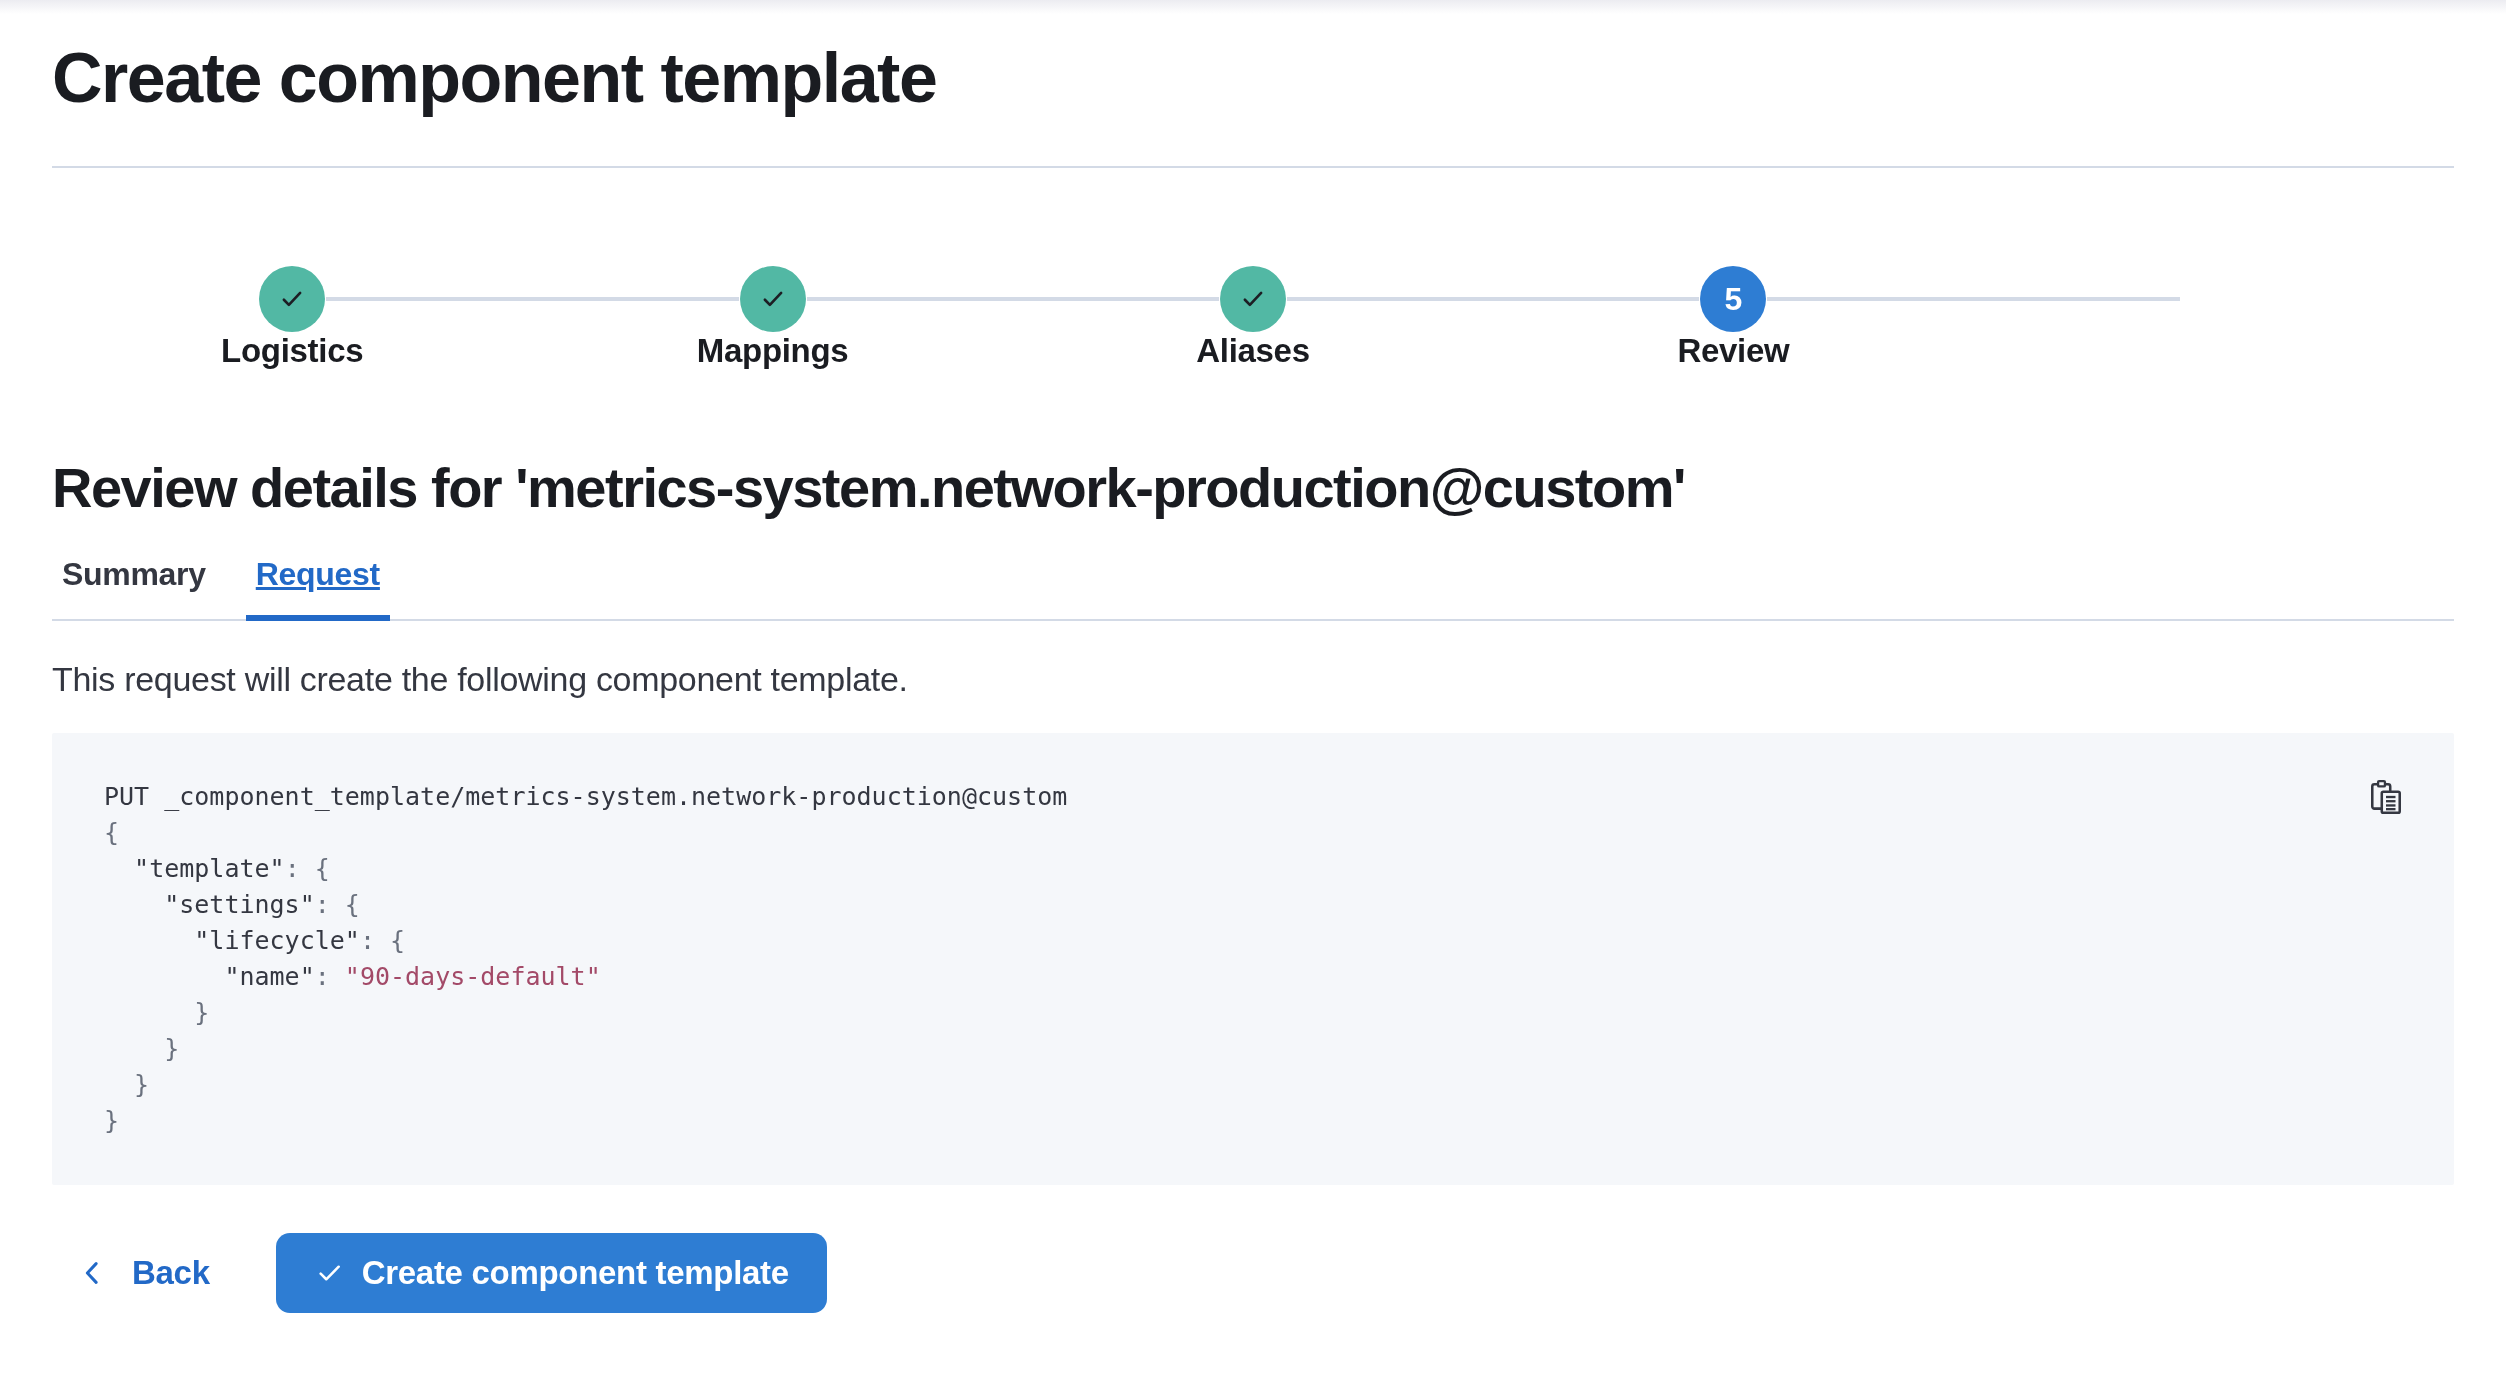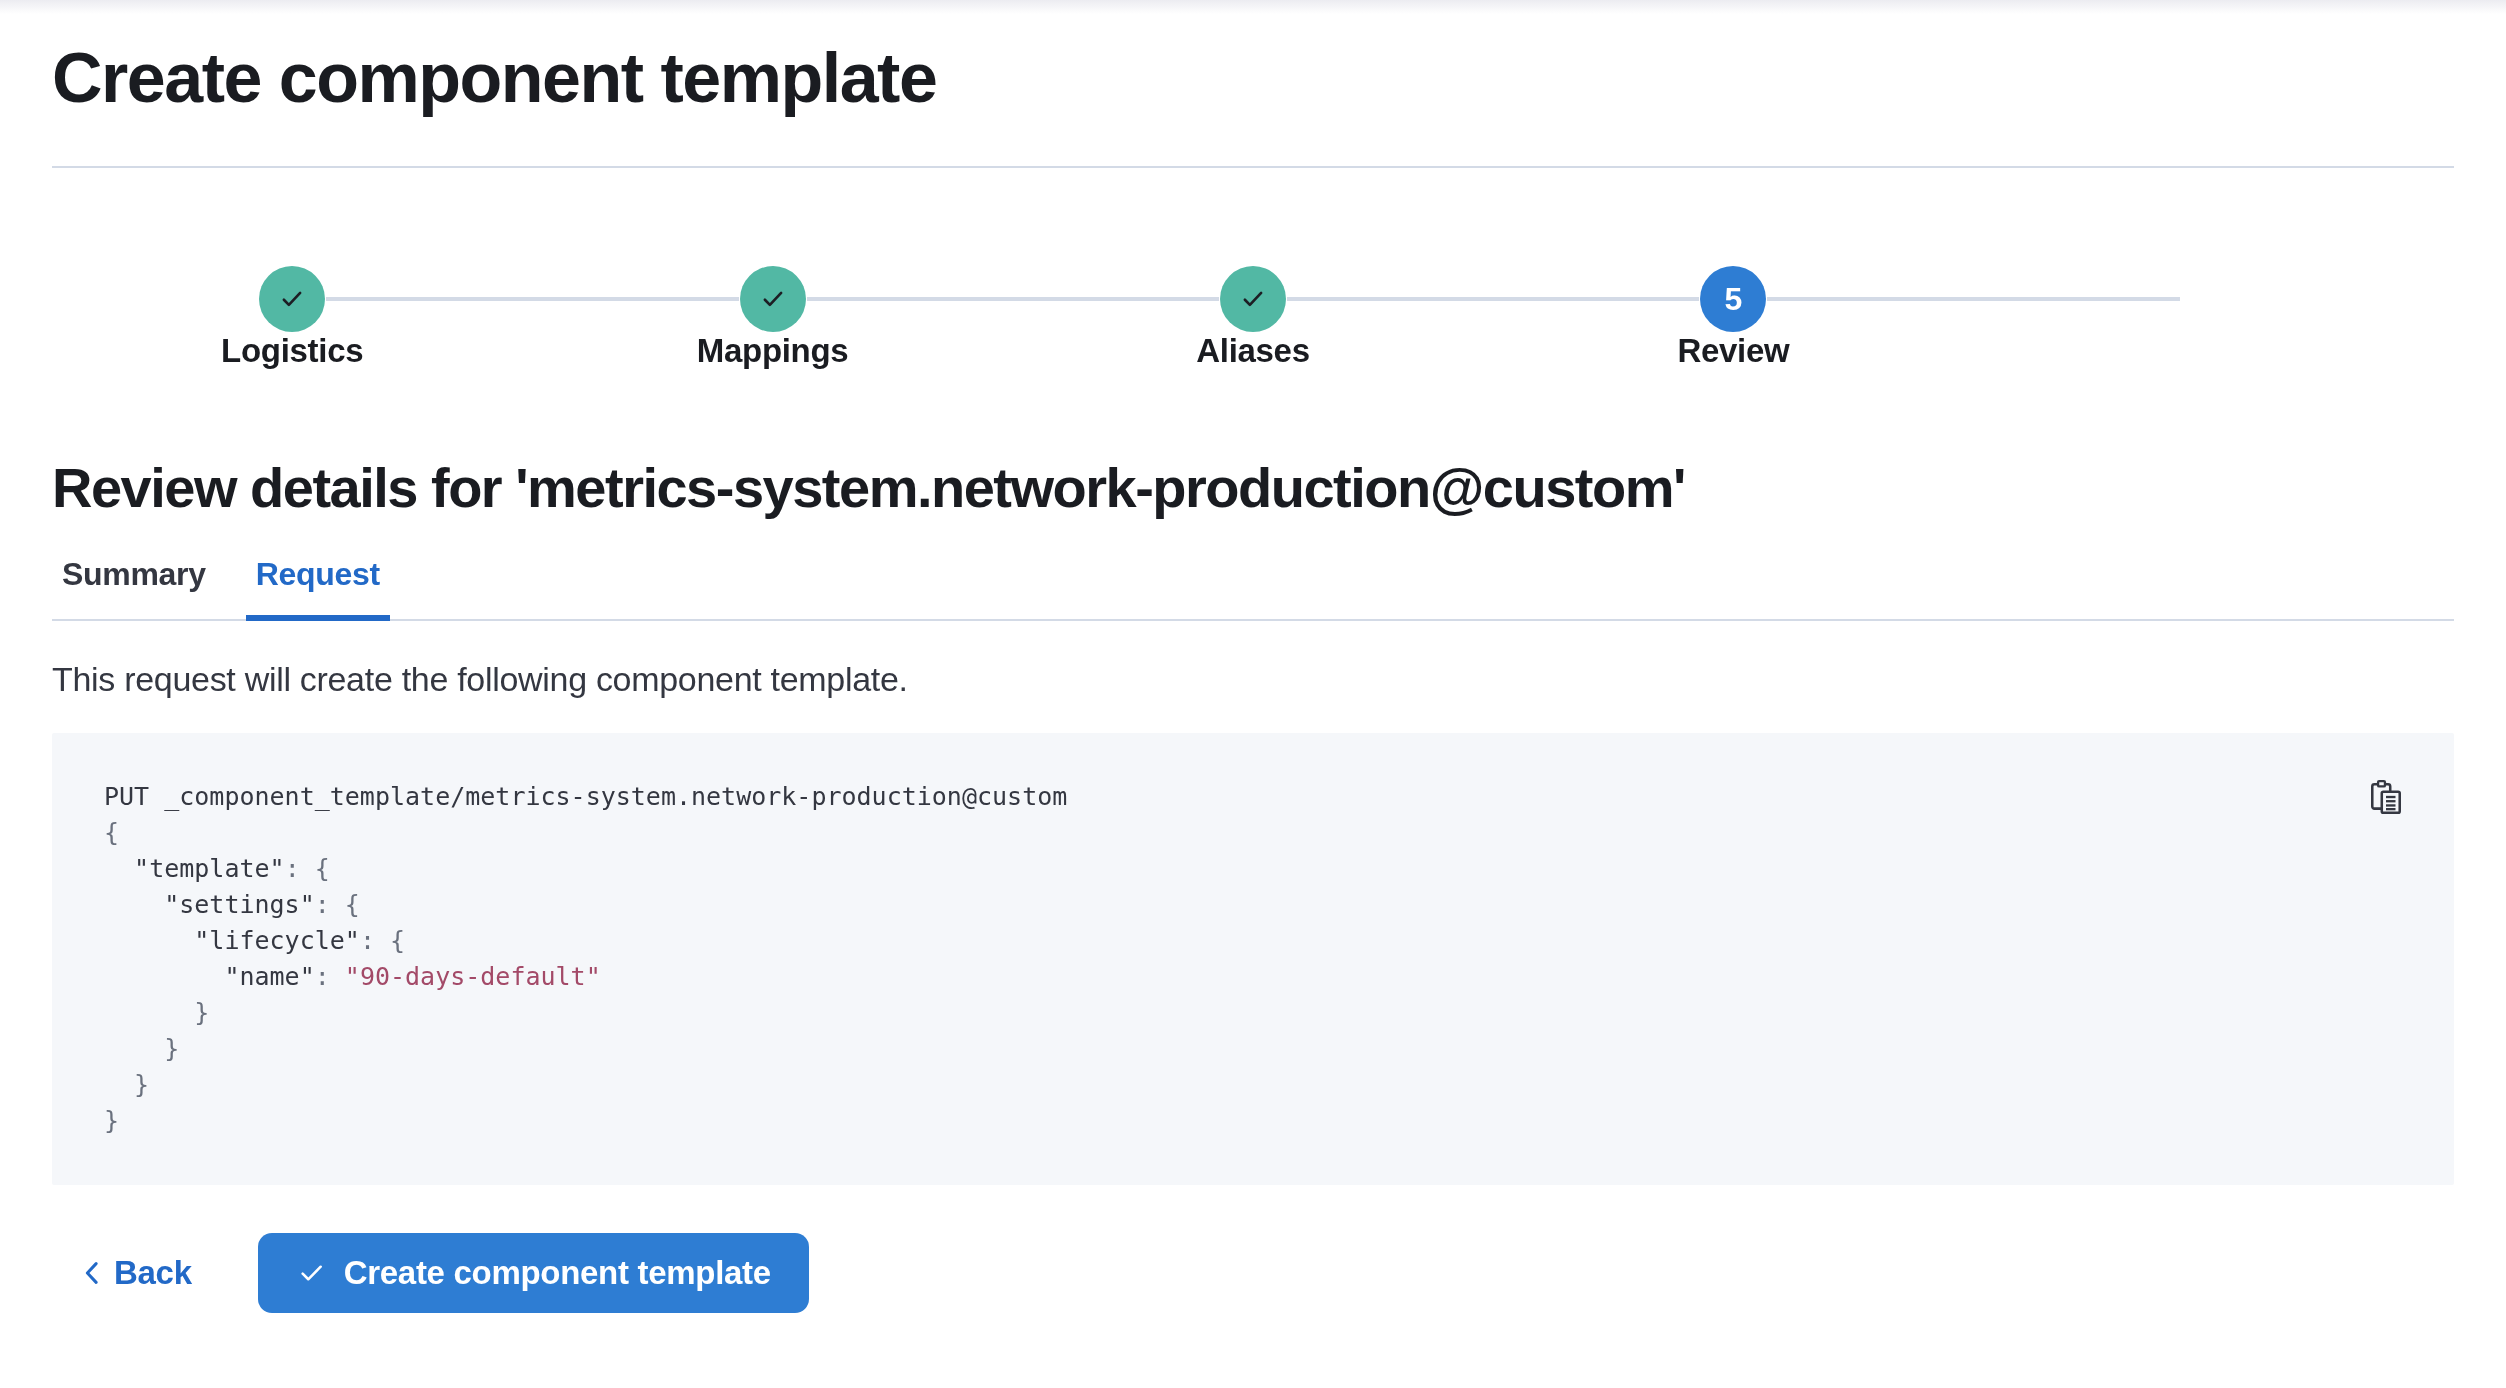--- a/index.html
+++ b/index.html
@@ -42,36 +42,36 @@
   .connector.c2{left:calc(50% + 34px);}
   .connector.c3{left:calc(70% + 34px);}
 
   .review-heading{margin:86px 0 0;font-size:56px;line-height:64px;font-weight:700;
     color:var(--ink);letter-spacing:-1.5px;}
 
   
   .tabs{display:flex;margin-top:36px;border-bottom:2px solid var(--border);}
   .tab{font-size:32px;font-weight:700;color:var(--text);padding:0 10px 22px;
     margin:0 30px -2px 0;border-bottom:6px solid transparent;cursor:pointer;letter-spacing:-0.3px;}
-  .tab.selected{color:var(--blue-text);border-bottom-color:var(--blue-text);}
+  .tab.selected{color:var(--blue-text);border-bottom-color:var(--blue-text);text-decoration:underline;}
 
   .description{margin:38px 0 0;font-size:34px;line-height:40px;color:var(--text);letter-spacing:-0.3px;}
 
   
   .code-block{margin-top:34px;background:var(--code-bg);padding:46px 52px;position:relative;border-radius:2px;}
   .code-line{font-family:"DejaVu Sans Mono","Liberation Mono",monospace;font-size:25px;line-height:36px;white-space:pre;}
   .tok-plain{color:var(--text);}
   .tok-punct{color:var(--code-punct);}
   .tok-string{color:var(--code-string);}
   .copy-btn{position:absolute;top:44px;right:48px;width:40px;height:40px;background:none;border:none;
     padding:0;cursor:pointer;display:flex;align-items:center;justify-content:center;}
 
   
   .footer{display:flex;align-items:center;margin-top:48px;}
-  .back-link{display:flex;align-items:center;gap:6px;color:var(--blue-text);
+  .back-link{display:flex;align-items:center;gap:24px;color:var(--blue-text);
     font-size:33px;font-weight:700;padding:0 26px;cursor:pointer;background:none;border:none;
     font-family:inherit;letter-spacing:-0.3px;}
   .submit-btn{display:flex;align-items:center;gap:16px;background:var(--blue-fill);color:#fff;
     border:none;border-radius:14px;height:80px;padding:0 38px;font-size:33px;font-weight:700;
     margin-left:40px;font-family:inherit;cursor:pointer;letter-spacing:-0.3px;}
   .icon{display:inline-flex;align-items:center;justify-content:center;}
 </style>
 </head>
 <body>
 

